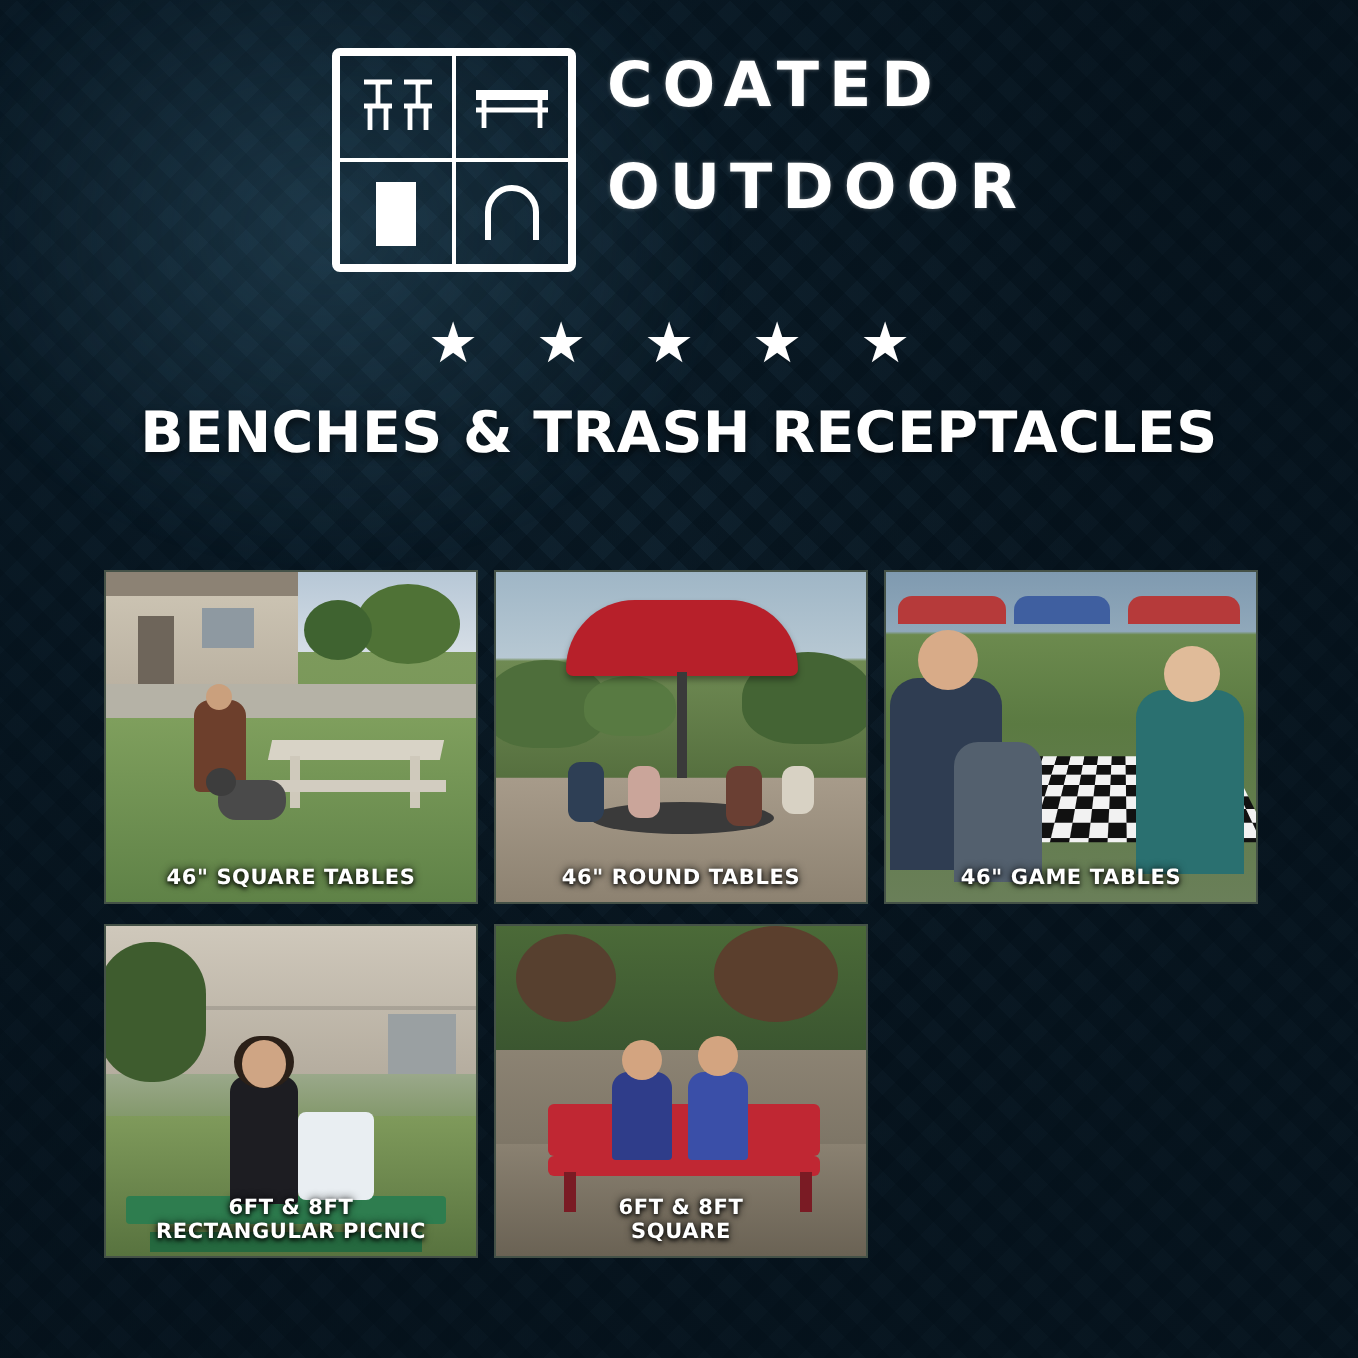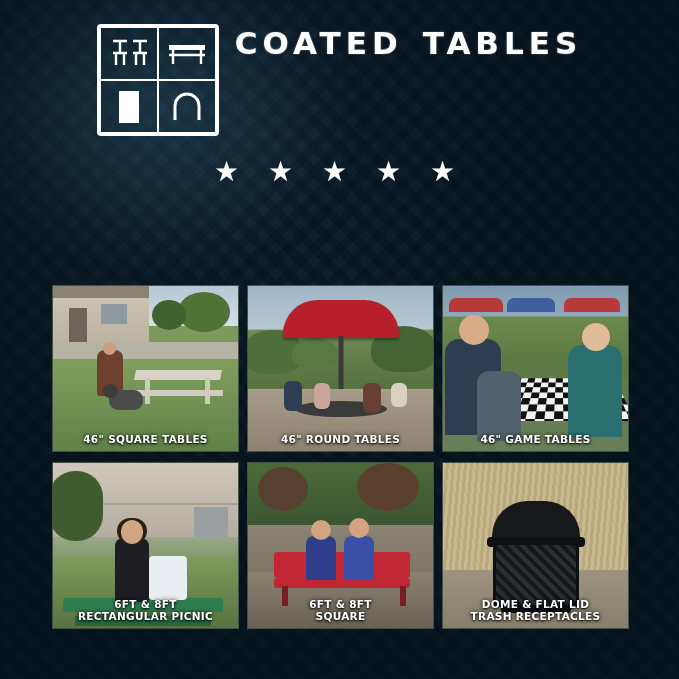--- a/index.html
+++ b/index.html
@@ -45,21 +45,21 @@
     width:122px;height:112px;
     border:3px solid #fff;border-radius:4px;
     display:grid;grid-template-columns:1fr 1fr;grid-template-rows:1fr 1fr;
     box-sizing:border-box;
   }
   .logo-cell{
     border:1.5px solid #fff;box-sizing:border-box;
     display:flex;align-items:center;justify-content:center;
     position:relative;
   }
-  .logo-words{display:flex;gap:20px;padding-top:4px;}
+  .logo-words{display:flex;flex-direction:column;gap:20px;padding-top:4px;}
   .logo-word{
     color:#fff;font-weight:700;font-size:31px;letter-spacing:5px;line-height:1;
     font-family:"DejaVu Sans", sans-serif;
     text-shadow:0 0 2px rgba(255,255,255,0.35);
   }
 
   
   .stars{
     position:absolute;left:0;right:0;top:158px;
     text-align:center;color:#fff;font-size:28px;letter-spacing:10px;
@@ -223,27 +223,28 @@
           </svg>
         </div>
         <div class="logo-cell">
           <svg width="40" height="34" viewBox="0 0 40 34" aria-hidden="true">
             <path d="M8 30 L8 16 A12 12 0 0 1 32 16 L32 30" stroke="#fff" stroke-width="3" fill="none"></path>
           </svg>
         </div>
       </div>
       <div class="logo-words">
         <div class="logo-word">COATED</div>
-        <div class="logo-word">TABLES</div>
+        <div class="logo-word">OUTDOOR</div>
       </div>
     </div>
 
     <div class="stars">★ ★ ★ ★ ★</div>
 
     <div class="headline">
+      <span class="l2">BENCHES &amp; TRASH RECEPTACLES</span>
     </div>
 
     <div class="grid">
 
       <div class="card">
         <div class="scene s1">
           <div class="sky"></div>
           <div class="house"></div>
             <div class="roof"></div>
             <div class="door"></div>
@@ -336,30 +337,16 @@
             <div class="kid kB"></div>
           <div class="kh khA"></div>
             <div class="kh khB"></div>
         </div>
         <div class="cap">
           <span>6FT &amp; 8FT</span><br>
           <span>SQUARE</span>
         </div>
       </div>
 
-      <div class="card">
-        <div class="scene s6">
-          <div class="grassbg"></div>
-          <div class="dirt"></div>
-          <div class="lid"></div>
-            <div class="rim"></div>
-          <div class="can"></div>
-            <div class="base"></div>
-        </div>
-        <div class="cap">
-          <span>DOME &amp; FLAT LID</span><br>
-          <span>TRASH RECEPTACLES</span>
-        </div>
-      </div>
 
     </div>
   </div>
 </div>
 
 </body></html>

